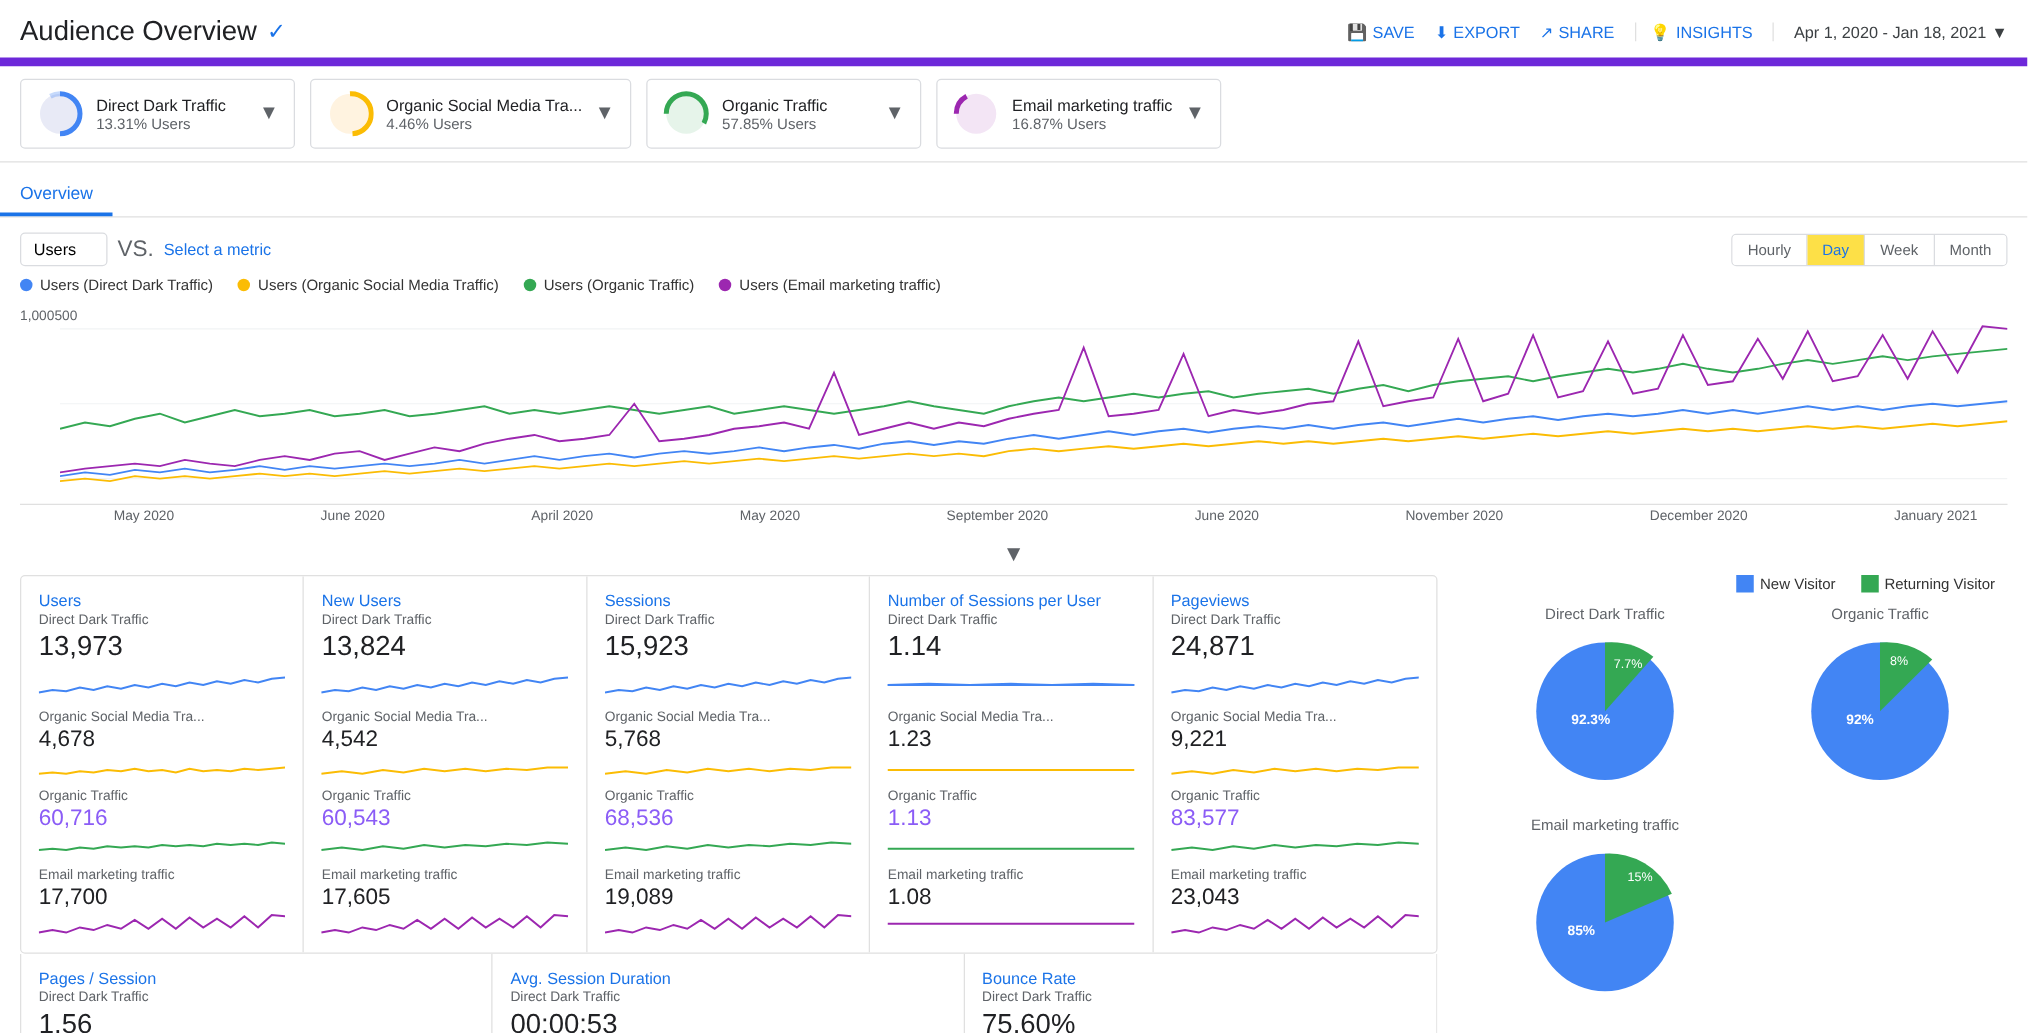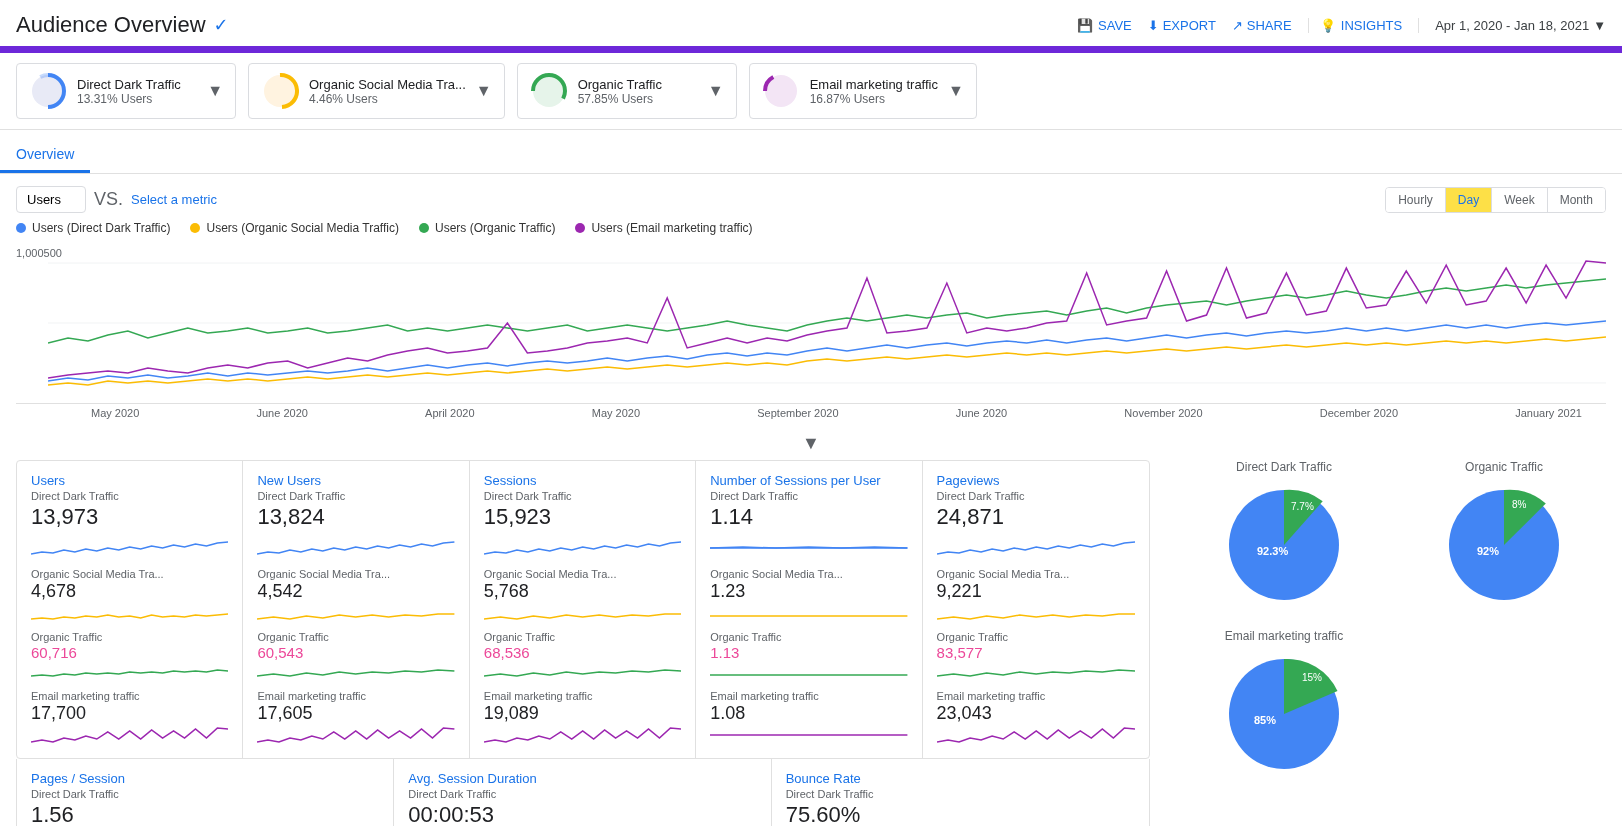--- a/index.html
+++ b/index.html
@@ -169,21 +169,21 @@
     .metric-card:nth-child(5n) { border-right: none; }
     .metric-card:nth-last-child(-n+5) { border-bottom: none; }
     .metric-title { font-size: 13px; color: #1a73e8; font-weight: 500; margin-bottom: 2px; }
     .metric-segment { font-size: 11px; color: #5f6368; margin-bottom: 2px; }
     .metric-value { font-size: 22px; color: #202124; margin-bottom: 4px; }
     .metric-sparkline { height: 28px; margin-bottom: 6px; }
     .metric-segment2 { font-size: 11px; color: #5f6368; margin-bottom: 1px; }
     .metric-value2 { font-size: 18px; color: #202124; margin-bottom: 3px; }
     .metric-sparkline2 { height: 22px; margin-bottom: 4px; }
     .metric-segment3 { font-size: 11px; color: #5f6368; margin-bottom: 1px; }
-    .metric-value3 { font-size: 15px; color: #ec4899; margin-bottom: 3px; }
+    .metric-value3 { font-size: 18px; color: #8b5cf6; margin-bottom: 3px; }
     .metric-sparkline3 { height: 22px; margin-bottom: 4px; }
     .metric-segment4 { font-size: 11px; color: #5f6368; margin-bottom: 1px; }
     .metric-value4 { font-size: 18px; color: #202124; }
     .pie-legend {
       display: flex;
       gap: 20px;
       font-size: 12px;
       margin-bottom: 10px;
       justify-content: flex-end;
       padding-right: 10px;
@@ -583,20 +583,30 @@
       <div class="bottom-metric-card" style="border-right:none;">
         <div class="metric-title">Bounce Rate</div>
         <div class="metric-segment">Direct Dark Traffic</div>
         <div class="metric-value">75.60%</div>
       </div>
     </div>
   </div>
 
   <div style="min-width:440px; padding-left:16px;">
 
+    <div class="pie-legend">
+      <div class="pie-legend-item">
+        <div class="pie-legend-box" style="background:#4285f4;"></div>
+        <span>New Visitor</span>
+      </div>
+      <div class="pie-legend-item">
+        <div class="pie-legend-box" style="background:#34a853;"></div>
+        <span>Returning Visitor</span>
+      </div>
+    </div>
 
     <div class="pie-grid">
 
       <div class="pie-card">
         <div class="pie-title">Direct Dark Traffic</div>
         <svg class="pie-svg" viewBox="0 0 130 130">
 
           <circle cx="65" cy="65" r="55" fill="#4285f4"></circle>
 
           <path d="M65,65 L65,10 A55,55 0 0,1 103.7,21.3 Z" fill="#34a853"></path>

